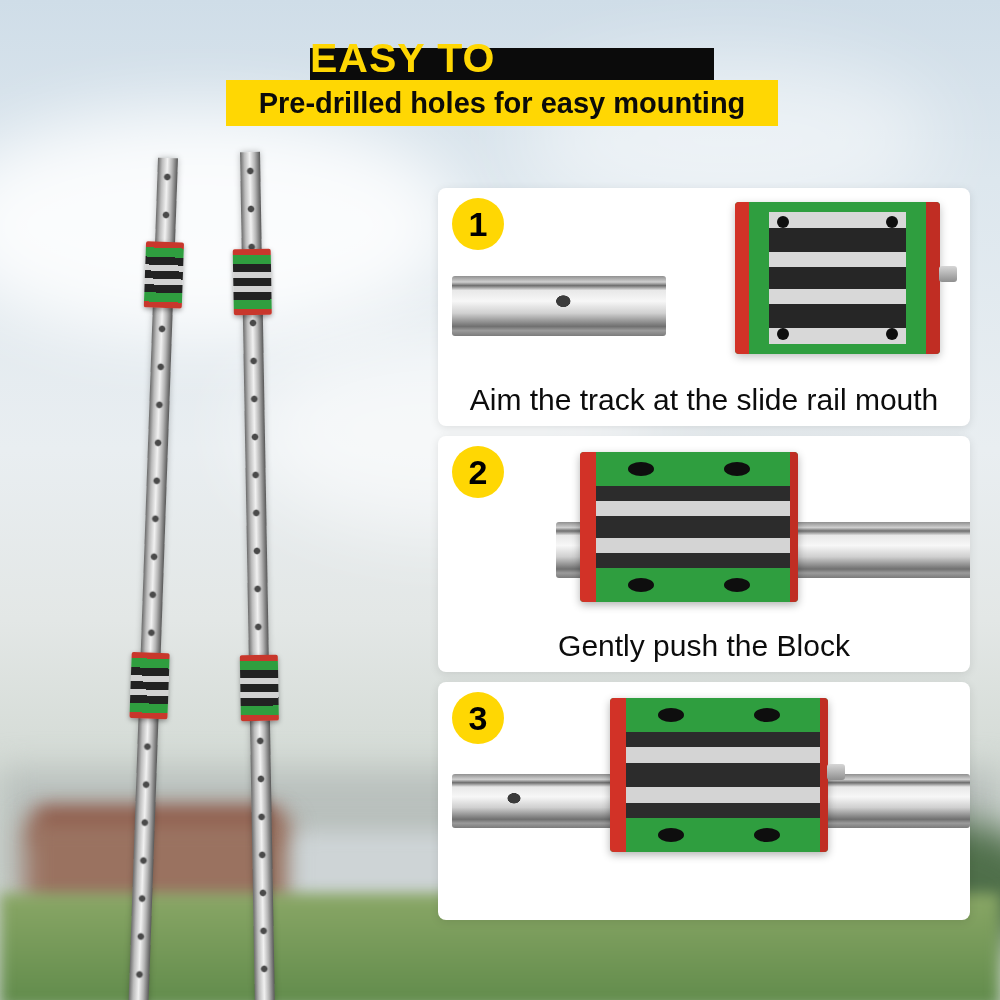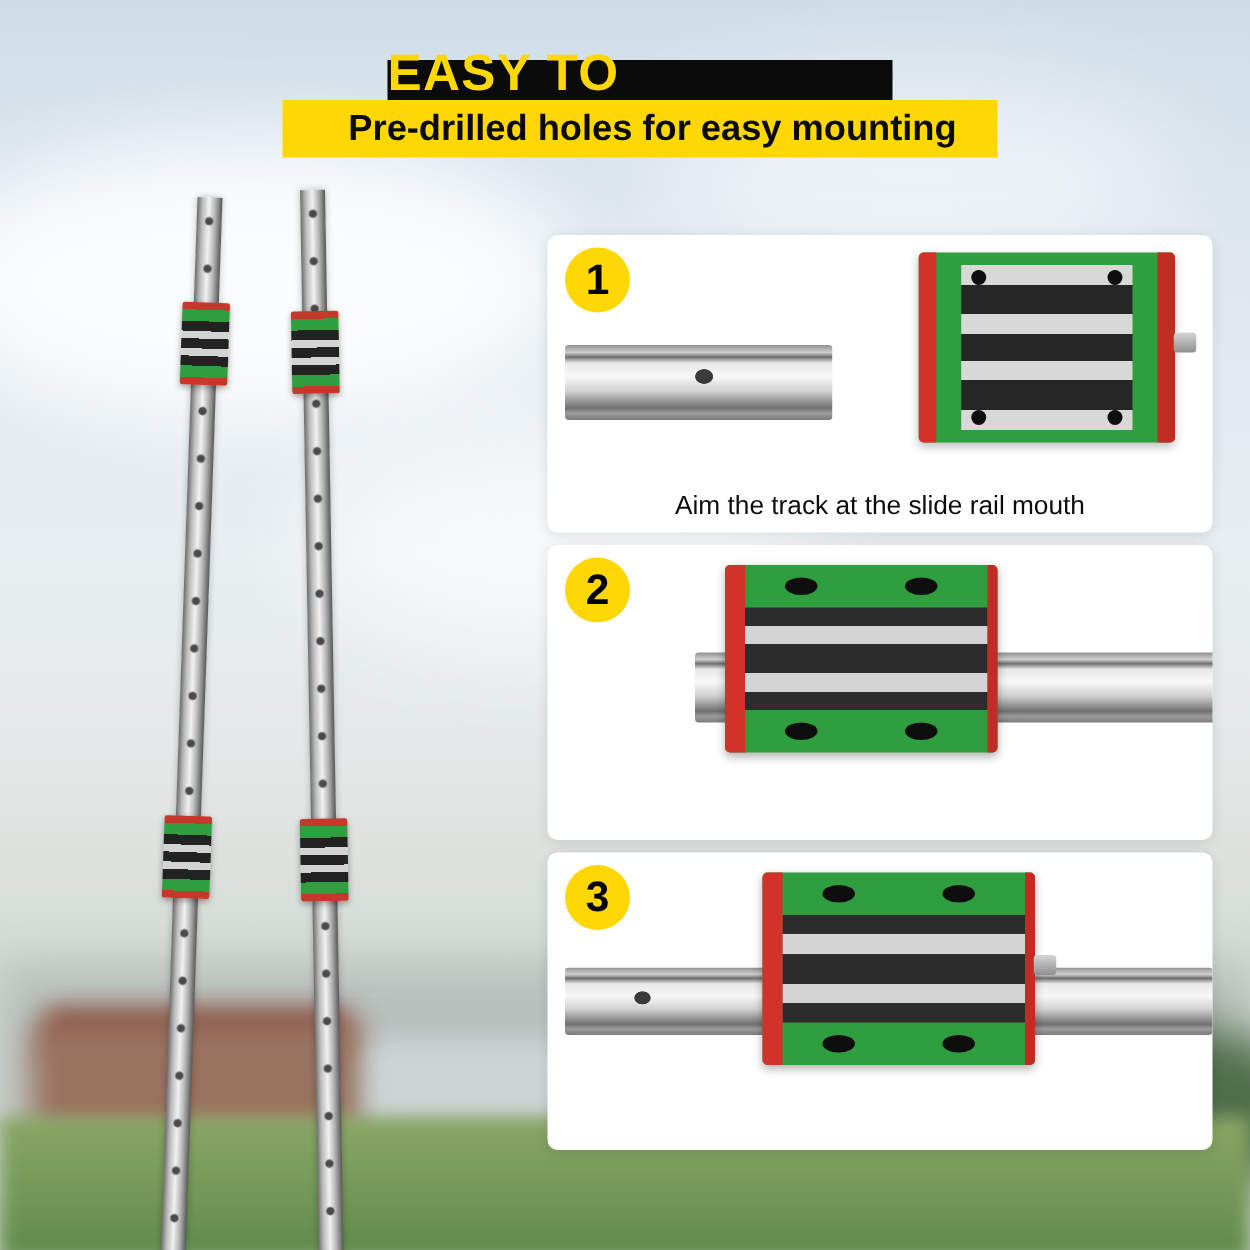--- a/index.html
+++ b/index.html
@@ -22,21 +22,21 @@
   .building-mid{left:295px;top:832px;width:170px;height:72px;background:#ced4d6;filter:blur(10px);border-radius:8px;}
   .trees-right{left:850px;top:822px;width:200px;height:130px;background:#4f6f4a;filter:blur(18px);}
   .grass{left:0;top:893px;width:100%;height:115px;border-radius:0;
     background:linear-gradient(180deg,#8aa766,#5f8a4a);filter:blur(7px);}
 
   
   .title-bar{position:absolute;left:310px;top:8px;width:404px;height:68px;background:#0b0b0b;
     display:flex;align-items:center;justify-content:center;z-index:6;margin-top:40px;}
   .title-bar span{color:#FFD703;font-weight:bold;font-size:41px;letter-spacing:1px;}
   .subtitle-bar{position:absolute;left:226px;top:80px;width:552px;height:46px;background:#FFD703;
-    display:flex;align-items:center;justify-content:center;z-index:6;padding-left:20px;}
+    display:flex;align-items:center;justify-content:center;z-index:6;}
   .subtitle-bar span{color:#0b0b0b;font-weight:bold;font-size:29px;}
 
   
   .rail{position:absolute;width:20px;z-index:3;
     background-image:
       radial-gradient(circle at 50% 19px,#4a4a4a 2.6px,rgba(0,0,0,0) 3.9px),
       linear-gradient(90deg,#6b6b6b 0%,#bcbcbc 22%,#f1f1f1 48%,#b5b5b5 72%,#585858 100%);
     background-size:100% 38px,100% 100%;
     background-repeat:repeat,no-repeat;
     box-shadow:0 0 6px rgba(0,0,0,.25);}
@@ -52,21 +52,21 @@
 
   
   .step-card{position:absolute;left:438px;width:532px;background:#ffffff;border-radius:8px;z-index:5;
     box-shadow:0 2px 10px rgba(0,0,0,.10);}
   .card-1{top:188px;height:238px;}
   .card-2{top:436px;height:236px;}
   .card-3{top:682px;height:238px;}
   .num-badge{position:absolute;left:14px;top:10px;width:52px;height:52px;border-radius:50%;
     background:#FFD703;color:#000;font-weight:bold;font-size:34px;
     display:flex;align-items:center;justify-content:center;}
-  .caption{position:absolute;left:0;right:0;bottom:9px;text-align:center;font-size:21px;color:#0c0c0c;}
+  .caption{position:absolute;left:0;right:0;bottom:9px;text-align:center;font-size:30px;color:#0c0c0c;}
 
   
   .hrail{position:absolute;border-radius:3px;
     background-image:linear-gradient(180deg,#909090 0%,#cfcfcf 10%,#6f6f6f 16%,#e8e8e8 24%,
       #f7f7f7 42%,#d0d0d0 62%,#707070 84%,#9b9b9b 91%,#7b7b7b 100%);}
   .s1-rail{left:14px;top:88px;width:214px;height:60px;
     background-image:
       radial-gradient(ellipse 11px 9px at 52% 42%,#3b3b3b 62%,rgba(0,0,0,0) 68%),
       linear-gradient(180deg,#909090 0%,#cfcfcf 10%,#6f6f6f 16%,#e8e8e8 24%,#f7f7f7 42%,#d0d0d0 62%,#707070 84%,#9b9b9b 91%,#7b7b7b 100%);
     background-repeat:no-repeat;}
@@ -161,20 +161,21 @@
     <div class="hrail s2-rail"></div>
     <div class="side-block">
       <div class="mid"></div>
       <div class="cap-l"></div>
       <div class="cap-r"></div>
       <div class="oval o1"></div>
       <div class="oval o2"></div>
       <div class="oval o3"></div>
       <div class="oval o4"></div>
     </div>
+    <div class="caption">Gently push the Block</div>
   </div>
 
   <div class="step-card card-3">
     <div class="num-badge">3</div>
     <div class="hrail s3-rail"></div>
     <div class="side-block">
       <div class="mid"></div>
       <div class="cap-l"></div>
       <div class="cap-r"></div>
       <div class="oval o1"></div>

